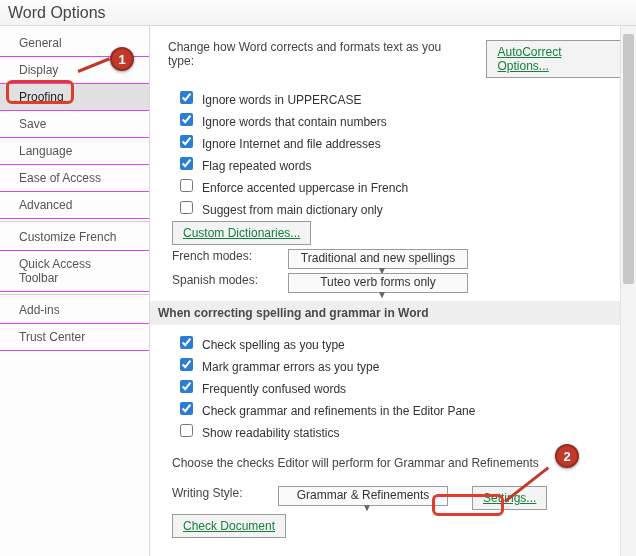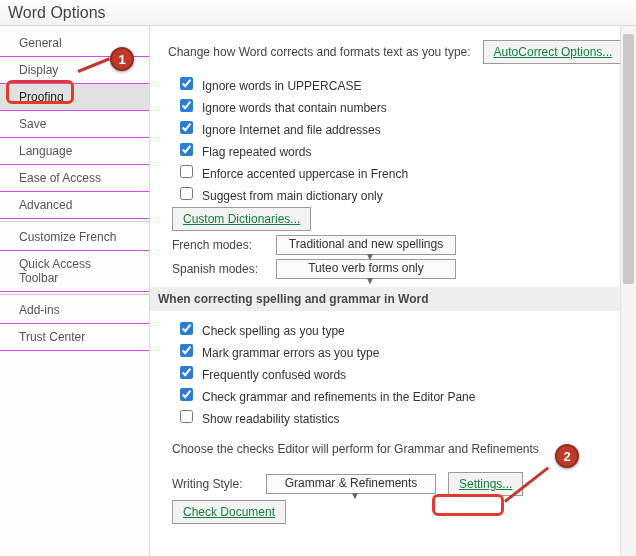--- a/index.html
+++ b/index.html
@@ -61,21 +61,21 @@
     background: #f4f4f4;
   }
   .scroll-thumb {
     position: absolute;
     left: 2px; right: 2px;
     top: 8px;
     height: 250px;
     background: #c8c8c8;
     border-radius: 2px;
   }
-  .row { display: flex; align-items: center; gap: 12px; margin: 4px 0; }
+  .row { display: flex; align-items: flex-start; gap: 24px; margin: 4px 0; }
   .intro { margin: 6px 0 10px; color: #444; }
   .btn {
     display: inline-block;
     background: #f3f3f3;
     border: 1px solid #9b9b9b;
     padding: 4px 10px;
     font-size: 12px;
     color: #15803d;
     cursor: pointer;
     text-decoration: underline;

